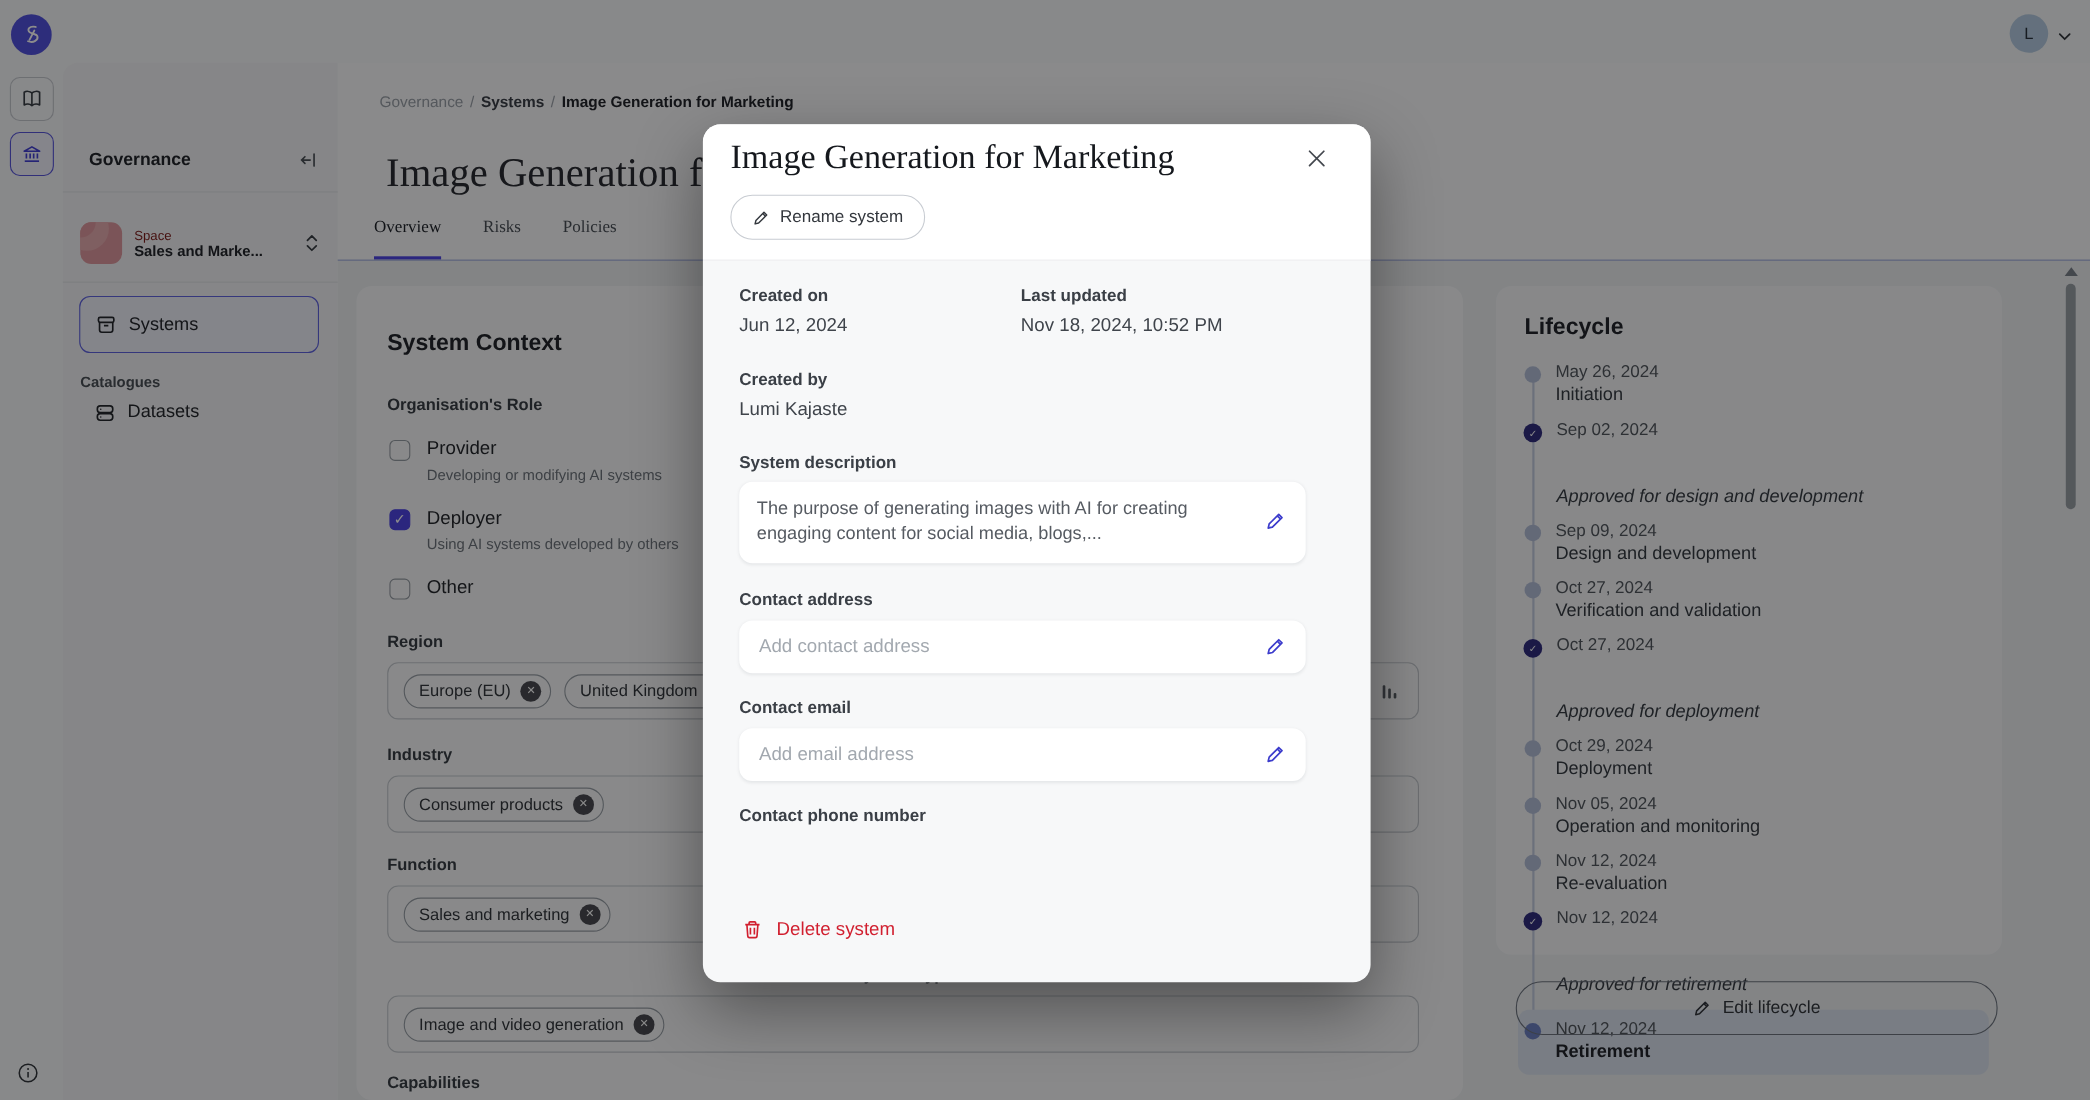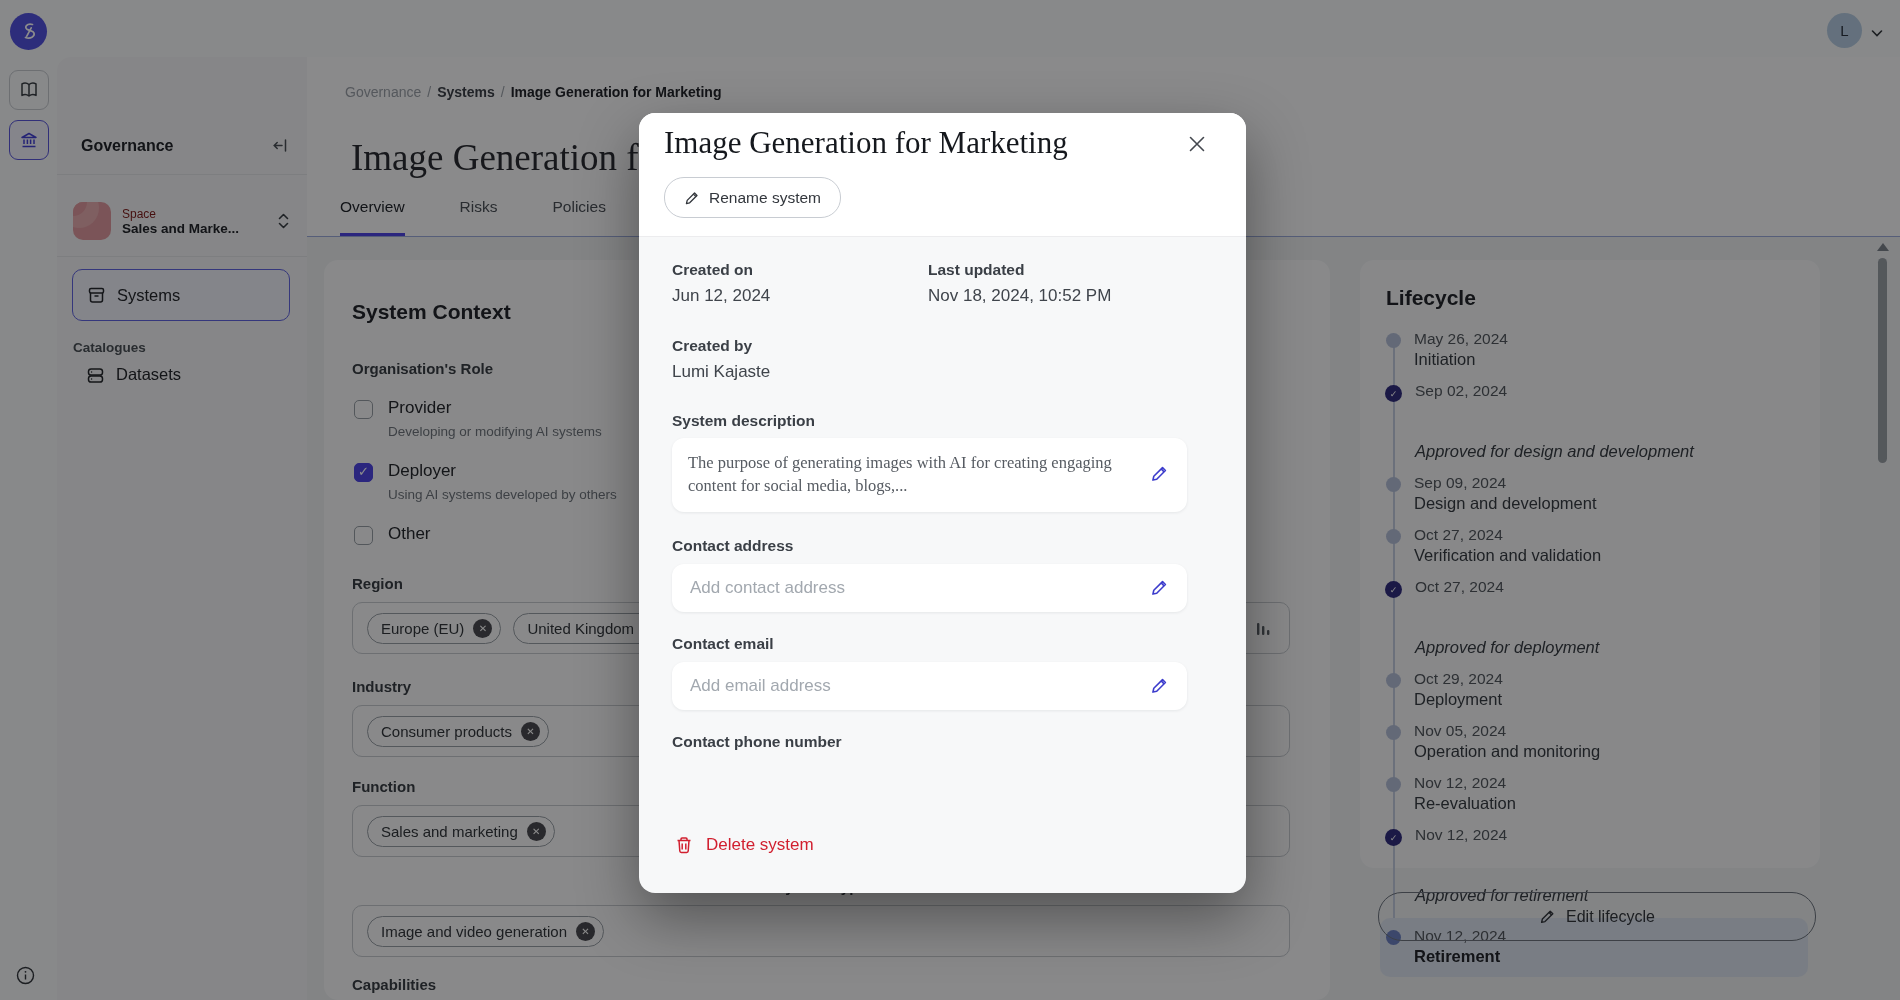--- a/index.html
+++ b/index.html
@@ -51,21 +51,21 @@
   .nav-datasets .lbl{margin-left:10px;font-size:16.5px;color:#26282e;}
 
   
   .breadcrumb{position:absolute;left:345px;top:84px;font-size:14px;color:#9ba1a9;z-index:2;}
   .breadcrumb .sep{margin:0 6px;color:#9ba1a9;}
   .breadcrumb .c1{color:#9ba1a9;}
   .breadcrumb .c2{color:#3c4149;font-weight:bold;}
   .breadcrumb .c3{color:#23262c;font-weight:bold;}
   .page-title{position:absolute;left:351px;top:136px;font-family:"Liberation Serif",serif;
         font-size:37px;color:#2b2d33;z-index:2;white-space:nowrap;}
-  .tabs{position:absolute;left:340px;top:198px;display:flex;gap:55px;z-index:2;}
+  .tabs{position:absolute;left:340px;top:198px;display:flex;gap:38px;z-index:2;font-family:Liberation Serif, serif;}
   .tab{font-size:15.5px;color:#4b5158;padding-bottom:17px;}
   .tab.active{color:#1f232a;border-bottom:3px solid #4f46e5;}
   .tabline{position:absolute;left:307px;top:236px;width:1593px;height:1px;background:#9dabdc;z-index:2;}
 
   
   .sys-card{position:absolute;left:324px;top:260px;width:1006px;height:740px;background:#f9fafb;
         border-radius:14px;z-index:2;}
   .sc-heading{position:absolute;left:28px;top:40px;font-size:21px;font-weight:bold;color:#23262c;}
   .sc-rolelbl{position:absolute;left:28px;top:100px;font-size:15px;font-weight:bold;color:#3a3f46;}
   .roles{position:absolute;left:30px;top:138px;width:600px;}
@@ -126,21 +126,21 @@
         background:#fff;display:inline-flex;align-items:center;gap:9px;font-size:15.5px;color:#33373d;}
   .m-close{position:absolute;right:36px;top:18px;width:26px;height:26px;display:flex;align-items:center;justify-content:center;}
   .m-body{position:absolute;left:33px;top:124px;right:33px;bottom:0;}
   .m-label{font-size:15.5px;font-weight:bold;color:#3a3f46;}
   .m-value{font-size:17px;color:#3f444b;margin-top:7px;}
   .m-grid{position:absolute;left:0;top:24px;display:flex;width:100%;}
   .m-grid .col1{width:256px;}
   .m-created{position:absolute;left:0;top:100px;}
   .m-desc-lbl{position:absolute;left:0;top:175px;}
   .m-descbox{position:absolute;left:0;top:201px;width:515px;height:74px;background:#fff;border-radius:12px;
-        box-shadow:0 1px 3px rgba(16,24,40,.08);box-sizing:border-box;padding:13px 56px 3px 16px;font-family:Liberation Serif, serif;}
+        box-shadow:0 1px 3px rgba(16,24,40,.08);box-sizing:border-box;padding:13px 56px 3px 16px;}
   .m-desctext{font-size:16.5px;line-height:1.42;color:#565b62;width:424px;overflow:hidden;
         display:-webkit-box;-webkit-line-clamp:2;-webkit-box-orient:vertical;}
   .m-descbox .pen{position:absolute;right:18px;top:26px;}
   .fieldblock{position:absolute;left:0;width:515px;}
   .fb-address{top:300px;}
   .fb-email{top:398px;}
   .fb-phone{top:496px;}
   .inputbox{margin-top:9px;height:48px;background:#fff;border-radius:12px;box-shadow:0 1px 3px rgba(16,24,40,.08);
         display:flex;align-items:center;padding:0 50px 0 16px;position:relative;box-sizing:border-box;}
   .inputbox input{border:none;outline:none;background:transparent;font-family:"Liberation Sans",sans-serif;

